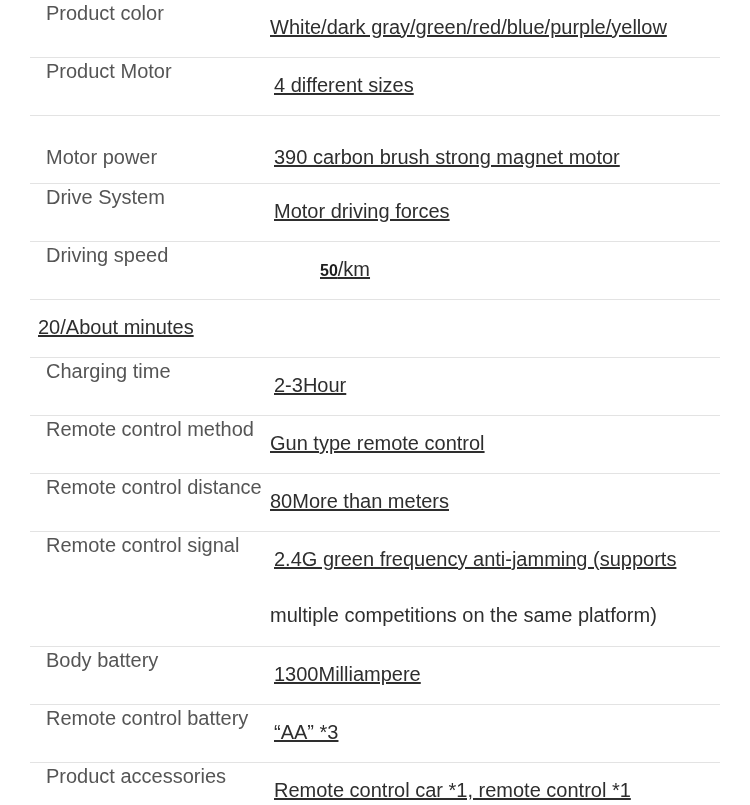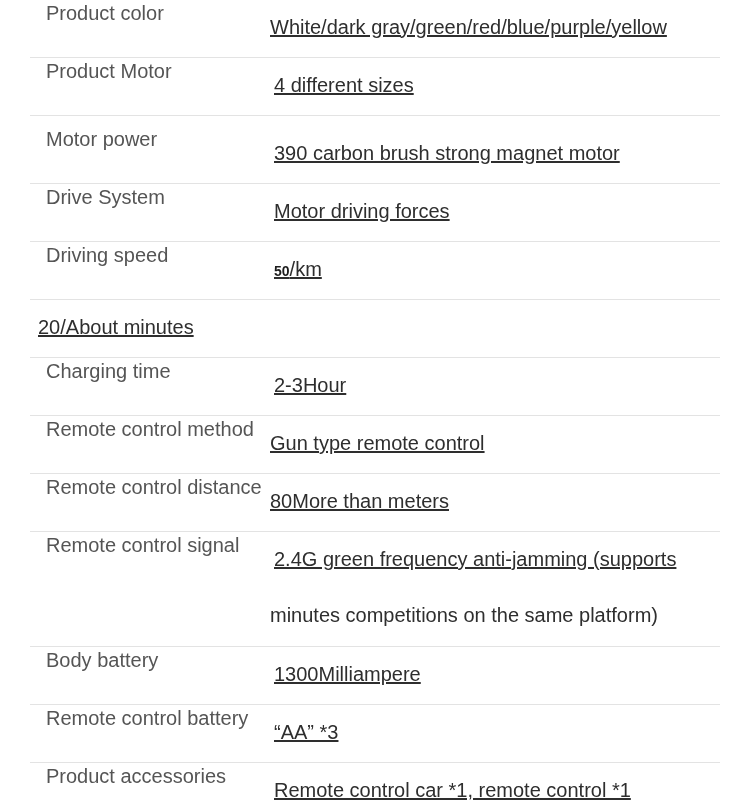--- a/index.html
+++ b/index.html
@@ -24,20 +24,21 @@
     align-items: flex-start;
     border-bottom: 1px solid #e3e3e3;
     min-height: 58px;
     box-sizing: border-box;
   }
   .spec-row.no-border {
     border-bottom: none;
   }
   .spec-row.gap-top {
     margin-top: 10px;
+    align-items: flex-end;
   }
   .spec-label {
     width: 240px;
     flex: 0 0 240px;
     font-size: 20px;
     color: #555555;
     padding: 0 6px 12px 16px;
     box-sizing: border-box;
     line-height: 1.35;
     font-weight: 400;
@@ -48,22 +49,23 @@
     color: #2e2e2e;
     padding: 14px 4px 12px 0;
     box-sizing: border-box;
     line-height: 1.35;
     text-decoration: underline;
   }
   .spec-value.indent-1 { padding-left: 4px; }
   .spec-value.indent-2 { padding-left: 8px; }
   .val-strong {
     font-weight: bold;
-    font-size: 14px;
+    font-size: 16px;
     color: #1d1d1d;
+    margin-left: 46px;
   }
   .continuation {
     display: flex;
     border-bottom: 1px solid #e3e3e3;
     min-height: 56px;
   }
   .continuation .spacer {
     width: 240px;
     flex: 0 0 240px;
   }
@@ -126,21 +128,21 @@
     <div class="spec-label">Remote control distance</div>
     <div class="spec-value">80More than meters</div>
   </div>
 
   <div class="spec-row no-border">
     <div class="spec-label">Remote control signal</div>
     <div class="spec-value indent-1">2.4G green frequency anti-jamming (supports</div>
   </div>
   <div class="continuation">
     <div class="spacer"></div>
-    <div class="cont-text indent-1">minutes competitions on the same platform)</div>
+    <div class="cont-text indent-1">multiple competitions on the same platform)</div>
   </div>
 
   <div class="spec-row">
     <div class="spec-label">Body battery</div>
     <div class="spec-value indent-1">1300Milliampere</div>
   </div>
 
   <div class="spec-row">
     <div class="spec-label">Remote control battery</div>
     <div class="spec-value indent-1">“AA”  *3</div>

